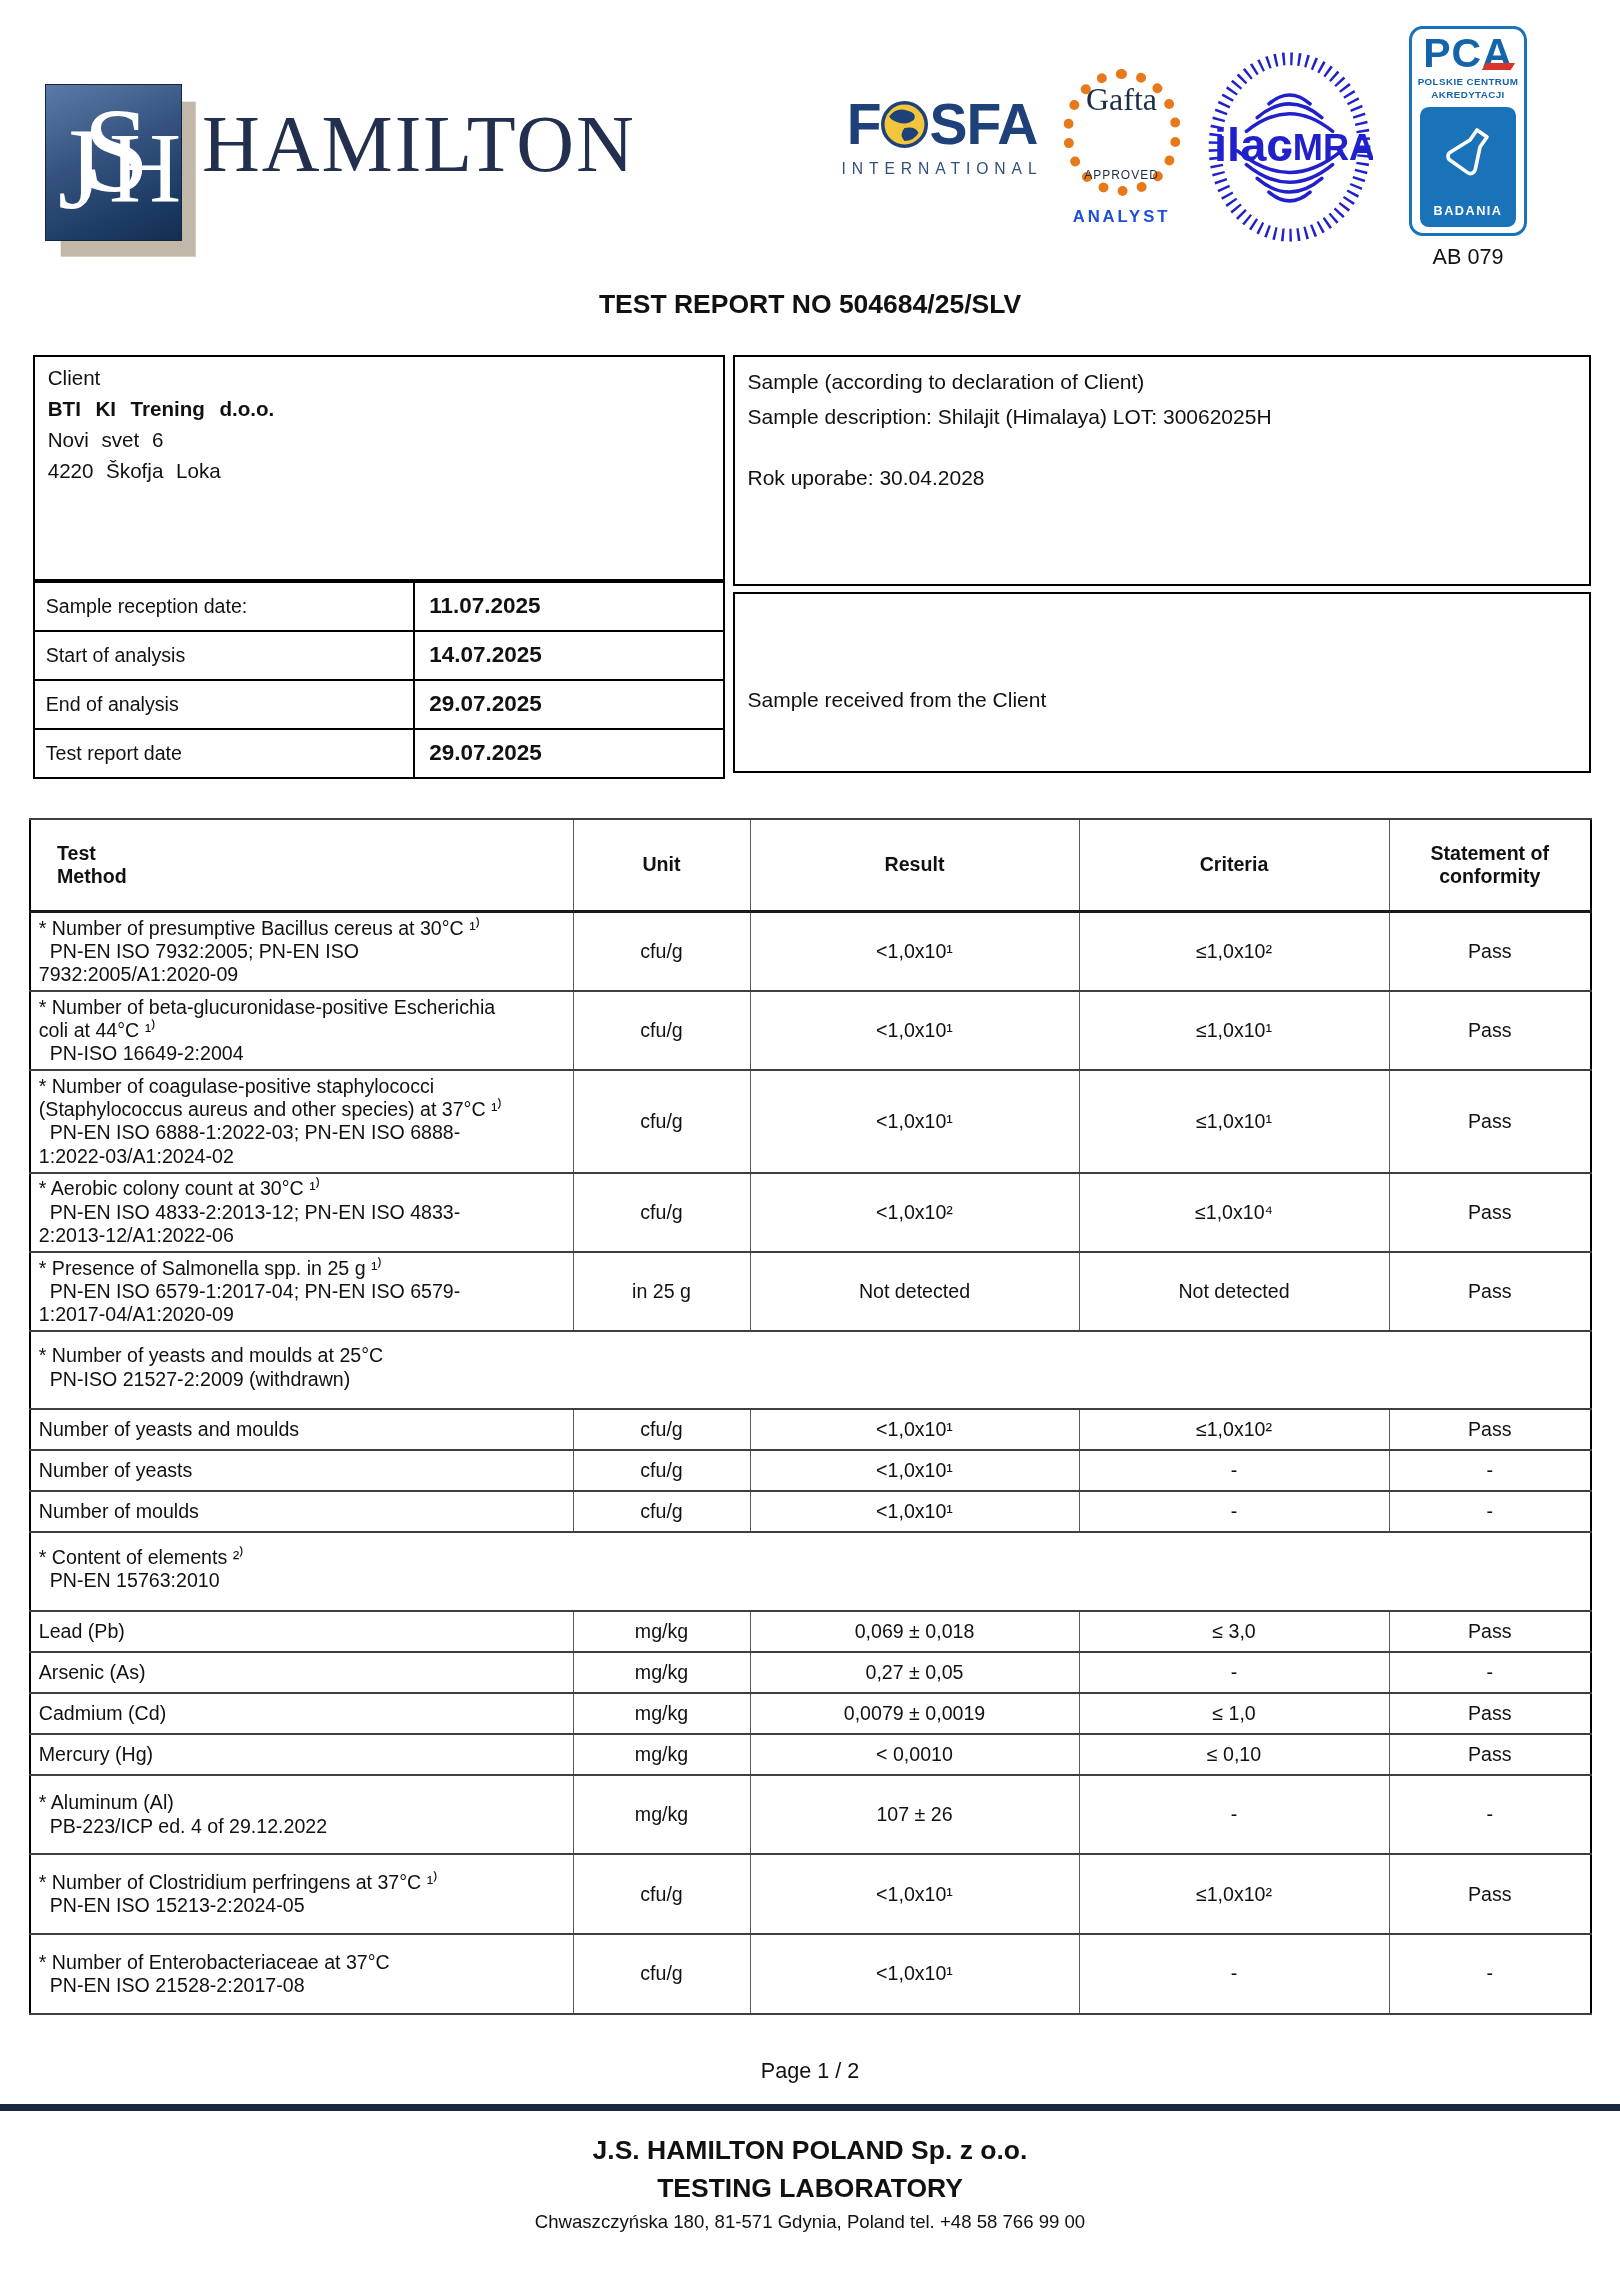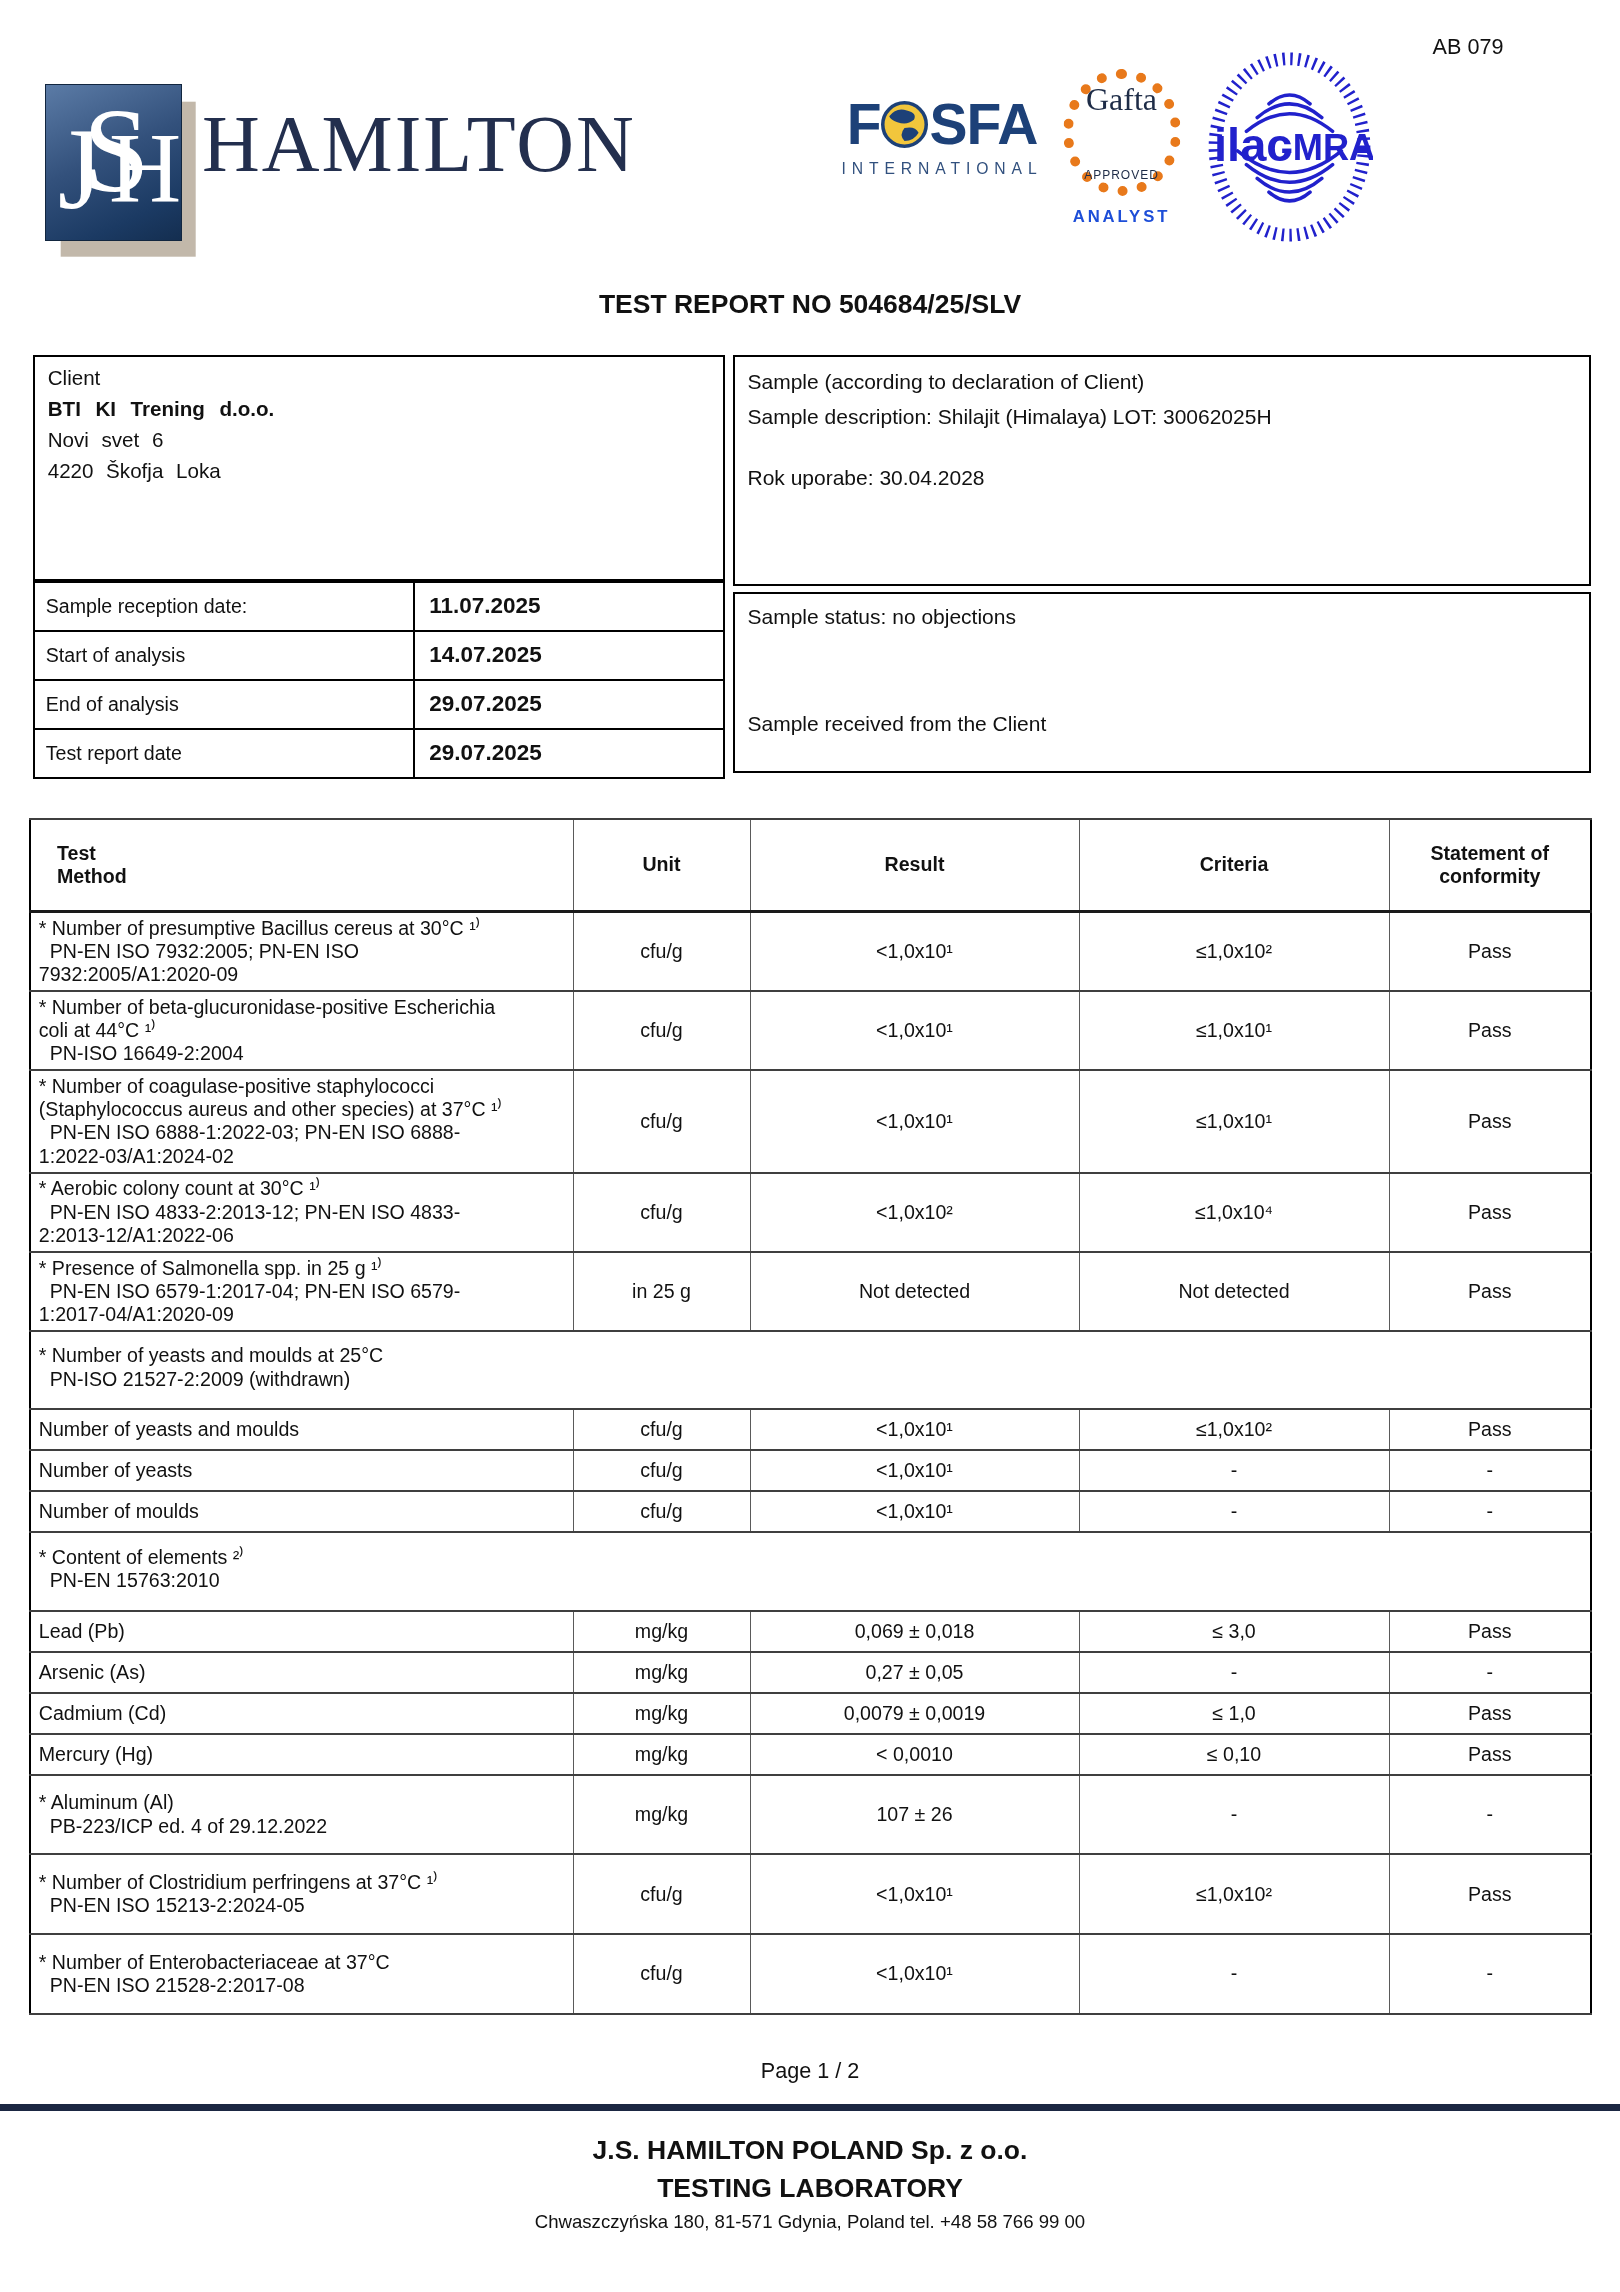--- a/index.html
+++ b/index.html
@@ -146,20 +146,35 @@
         <path d="M52 132 Q85 160 118 132"></path>
         <path d="M41 118 Q85 154 129 118"></path>
         <path d="M32 104 Q85 148 138 104"></path>
       </g>
       <text x="8" y="114" font-family="Liberation Sans, sans-serif" font-size="48" font-weight="bold" fill="#2121cc">ilac</text>
       <text x="76" y="113" font-family="Liberation Sans, sans-serif" font-size="37" font-weight="bold" fill="#2121cc">-MRA</text>
     </svg>
   </div>
 
   <div class="pca">
+    <div class="pca-badge">
+      <span class="pca-word">PCA</span>
+      <div class="pca-sub">
+        <div>POLSKIE CENTRUM</div>
+        <div>AKREDYTACJI</div>
+      </div>
+      <div class="pca-blue">
+        <svg class="pca-flask" width="61" height="69" viewBox="0 0 40 44">
+          <g transform="rotate(35 20 22)">
+            <path d="M16 6 h8 v8 l6 14 a3.2 3.2 0 0 1 -3 4.4 h-14 a3.2 3.2 0 0 1 -3 -4.4 l6 -14 z" fill="none" stroke="#ffffff" stroke-width="2.4" stroke-linejoin="round"></path>
+          </g>
+        </svg>
+        <div class="pca-badania">BADANIA</div>
+      </div>
+    </div>
     <div class="pca-ab">AB 079</div>
   </div>
 </div>
 
 <div class="report-title">TEST REPORT NO 504684/25/SLV</div>
 
 <div class="info">
   <div class="info-left">
     <div class="client-box">
       <div>Client</div>
@@ -188,21 +203,20 @@
       </tbody>
     </table>
   </div>
   <div class="info-right">
     <div class="sample-box">
       <div>Sample (according to declaration of Client)</div>
       <div>Sample description: Shilajit (Himalaya) LOT: 30062025H</div>
       <div class="sample-rok">Rok uporabe: 30.04.2028</div>
     </div>
     <div class="status-box">
-      <div>Sample status: no objections</div>
       <div class="status-line2">Sample received from the Client</div>
     </div>
   </div>
 </div>
 
 <table class="results">
   <colgroup>
     <col style="width:543px">
       <col style="width:177px">
       <col style="width:329px">

